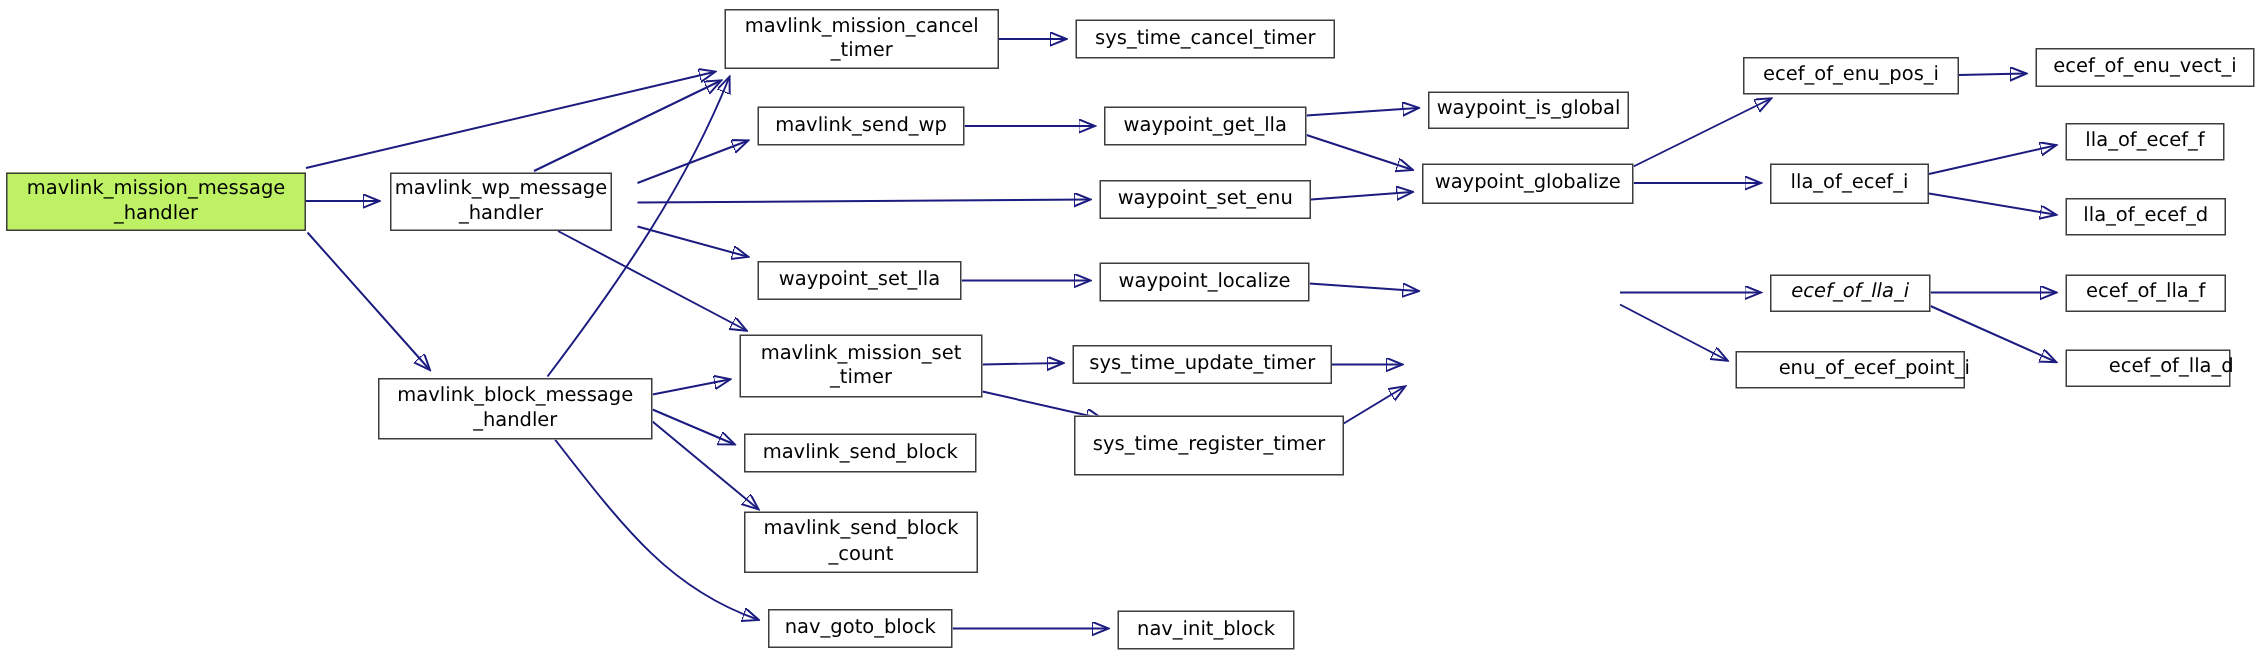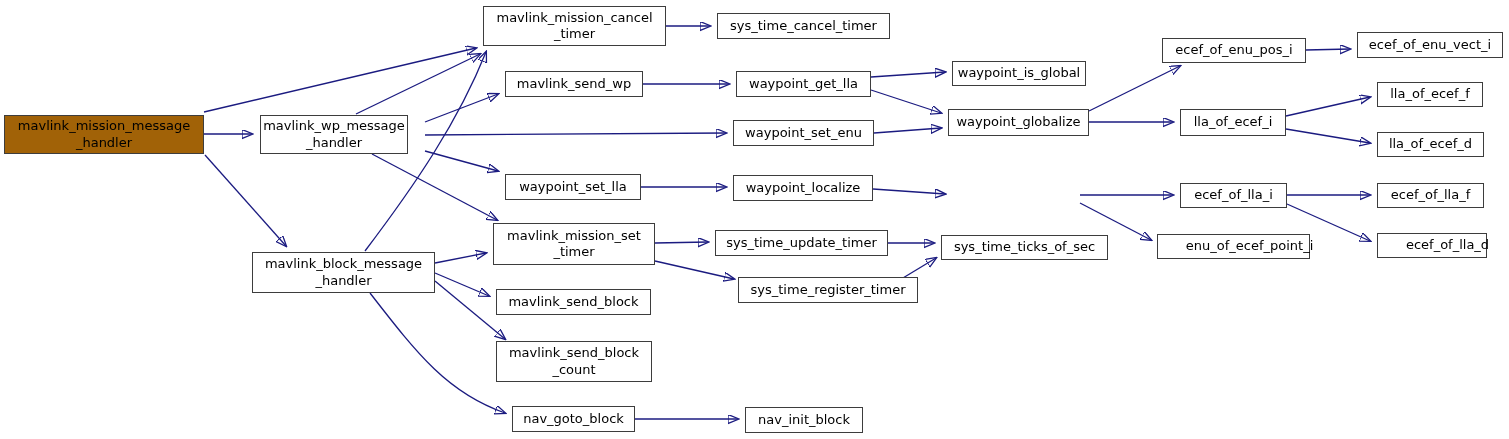--- a/index.html
+++ b/index.html
@@ -36,21 +36,21 @@
     line-height: 1.26;
     display: flex;
     flex-direction: column;
     align-items: center;
     justify-content: center;
     text-align: center;
     white-space: nowrap;
     cursor: pointer;
   }
   .node.highlight {
-    background: #a16207;
+    background: #bef264;
     cursor: default;
   }
   .node span {
     display: block;
   }
 </style>
 </head>
 <body>
 
 <div class="graph">
@@ -142,42 +142,39 @@
     </div>
     <div class="node" style="left: 733px; top: 120px; width: 141px; height: 26px;">
       <span>waypoint_set_enu</span>
     </div>
     <div class="node" style="left: 733px; top: 175px; width: 140px; height: 26px;">
       <span>waypoint_localize</span>
     </div>
     <div class="node" style="left: 715px; top: 230px; width: 173px; height: 26px;">
       <span>sys_time_update_timer</span>
     </div>
-    <div class="node" style="left: 738px; top: 277px; width: 180px; height: 26px; justify-content: center;">
+    <div class="node" style="left: 716px; top: 277px; width: 180px; height: 40px; justify-content: center;">
       <span>sys_time_register_timer</span>
     </div>
     <div class="node" style="left: 745px; top: 407px; width: 118px; height: 26px;">
       <span>nav_init_block</span>
     </div>
     <div class="node" style="left: 952px; top: 61px; width: 134px; height: 25px;">
       <span>waypoint_is_global</span>
     </div>
     <div class="node" style="left: 948px; top: 109px; width: 141px; height: 27px;">
       <span>waypoint_globalize</span>
     </div>
-    <div class="node" style="left: 941px; top: 235px; width: 167px; height: 25px;">
-      <span>sys_time_ticks_of_sec</span>
-    </div>
     <div class="node" style="left: 1162px; top: 38px; width: 144px; height: 25px;">
       <span>ecef_of_enu_pos_i</span>
     </div>
     <div class="node" style="left: 1180px; top: 109px; width: 106px; height: 27px;">
       <span>lla_of_ecef_i</span>
     </div>
-    <div class="node" style="left: 1180px; top: 183px; width: 107px; height: 25px;">
+    <div class="node" style="left: 1180px; top: 183px; width: 107px; height: 25px; font-style: italic;">
       <span>ecef_of_lla_i</span>
     </div>
     <div class="node" style="left: 1157px; top: 234px; width: 153px; height: 25px; padding-left: 32px;">
       <span>enu_of_ecef_point_i</span>
     </div>
     <div class="node" style="left: 1357px; top: 32px; width: 146px; height: 26px;">
       <span>ecef_of_enu_vect_i</span>
     </div>
     <div class="node" style="left: 1377px; top: 82px; width: 106px; height: 25px;">
       <span>lla_of_ecef_f</span>

